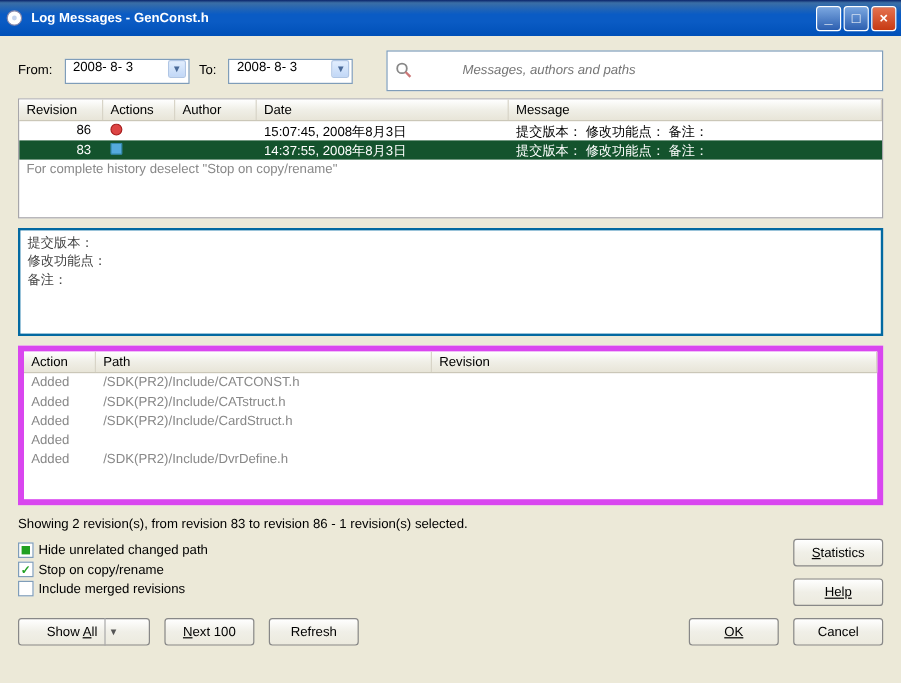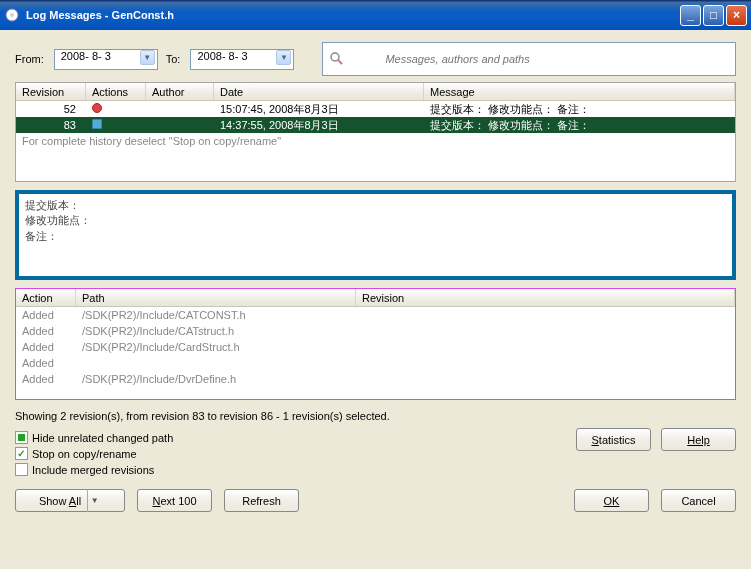--- a/index.html
+++ b/index.html
@@ -27,39 +27,39 @@
 .trow.sel{background:#14532d;color:#fff}
 .hint{color:#888;padding:2px 6px;font-size:11px}
 .c-rev{width:70px;text-align:right;padding-right:10px!important}
 .c-act{width:60px}
 .c-auth{width:68px}
 .c-date{width:210px}
 .c-msg{flex:1}
 .ai{display:inline-block;width:10px;height:10px;border-radius:50%;margin-right:2px}
 .ai.red{background:#d44;border:1px solid #a22}
 .ai.blue{background:#5ad;border:1px solid #38a;border-radius:1px}
-.msgpane{border:4px solid #0369a1;background:#fff;height:90px;padding:4px 6px;margin-bottom:8px;line-height:1.4;color:#444}
-.pathtable{border:1px solid #d946ef;background:#fff;height:112px;display:flex;flex-direction:column;margin-bottom:6px}
+.msgpane{border:2px solid #0369a1;background:#fff;height:90px;padding:4px 6px;margin-bottom:8px;line-height:1.4;color:#444}
+.pathtable{border:5px solid #d946ef;background:#fff;height:133px;display:flex;flex-direction:column;margin-bottom:6px}
 .pbody{flex:1;overflow:hidden}
 .prow{display:flex;padding:0 6px;color:#888;height:16px;align-items:center}
 .p-act{width:60px}
 .p-path{width:280px}
 .p-copy{width:120px}
 .p-rev{flex:1}
 .status{margin:4px 0 6px}
 .bottomrow{display:flex;align-items:flex-start}
 .checks{flex:1}
 .chk{display:flex;align-items:center;margin:3px 0;gap:4px}
 .chk .cb{width:13px;height:13px;background:#fff;border:1px solid #7f9db9;display:flex;align-items:center;justify-content:center;font-size:10px}
 .chk .cb.on{color:#21a121;font-weight:bold}
 .chk .cb.off{color:transparent}
 .chk .cb.blk::after{content:"";width:7px;height:7px;background:#21a121}
 .btn{background:linear-gradient(#fff,#f0efe7 50%,#eceade);border:1px solid #888;border-radius:3px;height:23px;padding:0 12px;min-width:75px;cursor:pointer;display:inline-flex;align-items:center;justify-content:center}
 .btn .ul{text-decoration:underline}
-.rbtns{display:flex;flex-direction:row;gap:10px;align-items:center}
+.rbtns{display:flex;flex-direction:column;gap:10px;align-items:center}
 .btnrow{display:flex;gap:12px;margin-top:10px;align-items:center}
 .btnrow .spacer{flex:1}
 .dropbtn{display:flex;align-items:center}
 .dropbtn .split{width:14px;height:23px;border-left:1px solid #aaa;display:flex;align-items:center;justify-content:center;margin-left:6px;font-size:8px;color:#555}
 </style>
 </head>
 <body>
 
 <div class="titlebar">
   <svg class="tbicon" viewBox="0 0 16 16">
@@ -97,21 +97,21 @@
   <div class="revtable">
     <div class="thead">
       <div class="c-rev">Revision</div>
       <div class="c-act">Actions</div>
       <div class="c-auth">Author</div>
       <div class="c-date">Date</div>
       <div class="c-msg">Message</div>
     </div>
     <div class="tbody" id="revbody">
         <div class="trow">
-          <div class="c-rev">52</div>
+          <div class="c-rev">86</div>
           <div class="c-act"><span class="ai red"></span></div>
           <div class="c-auth"></div>
           <div class="c-date">15:07:45, 2008年8月3日</div>
           <div class="c-msg">提交版本： 修改功能点： 备注：</div>
         </div>
         <div class="trow sel">
           <div class="c-rev">83</div>
           <div class="c-act"><span class="ai blue"></span></div>
           <div class="c-auth"></div>
           <div class="c-date">14:37:55, 2008年8月3日</div>

